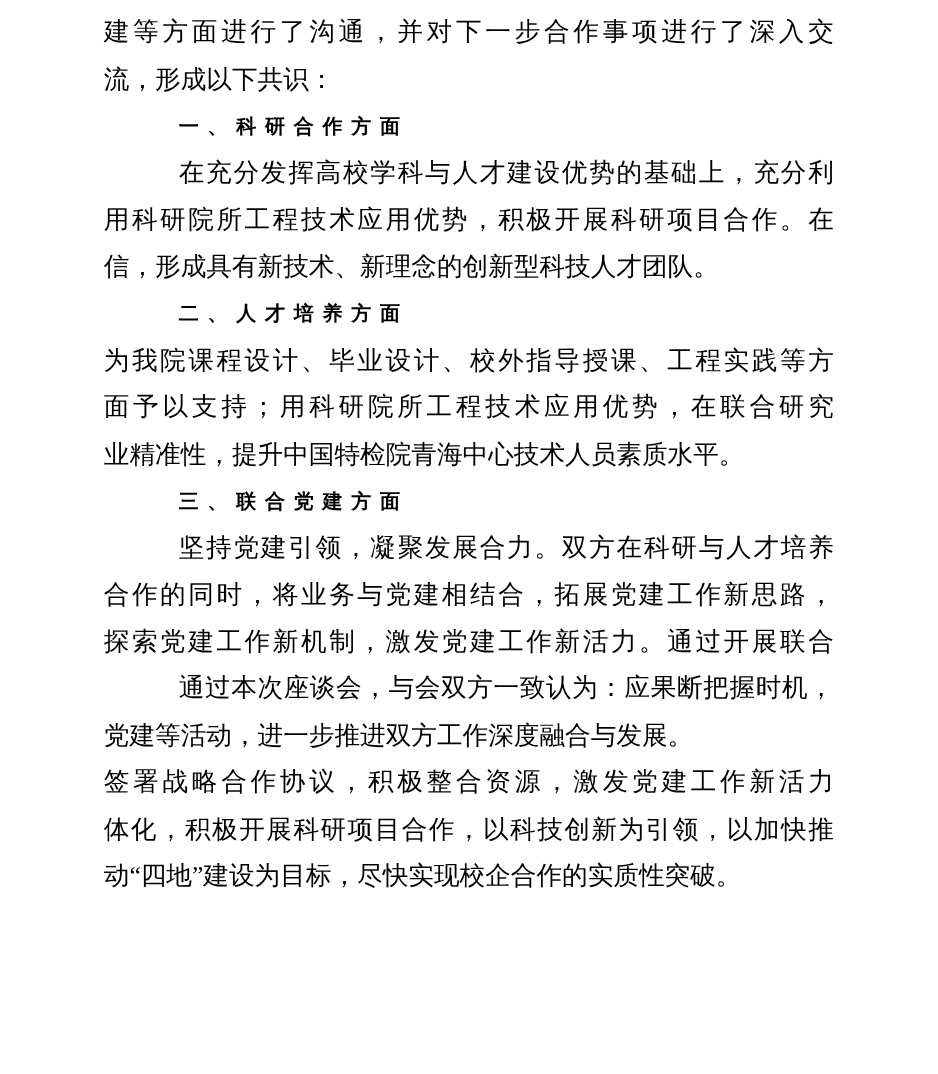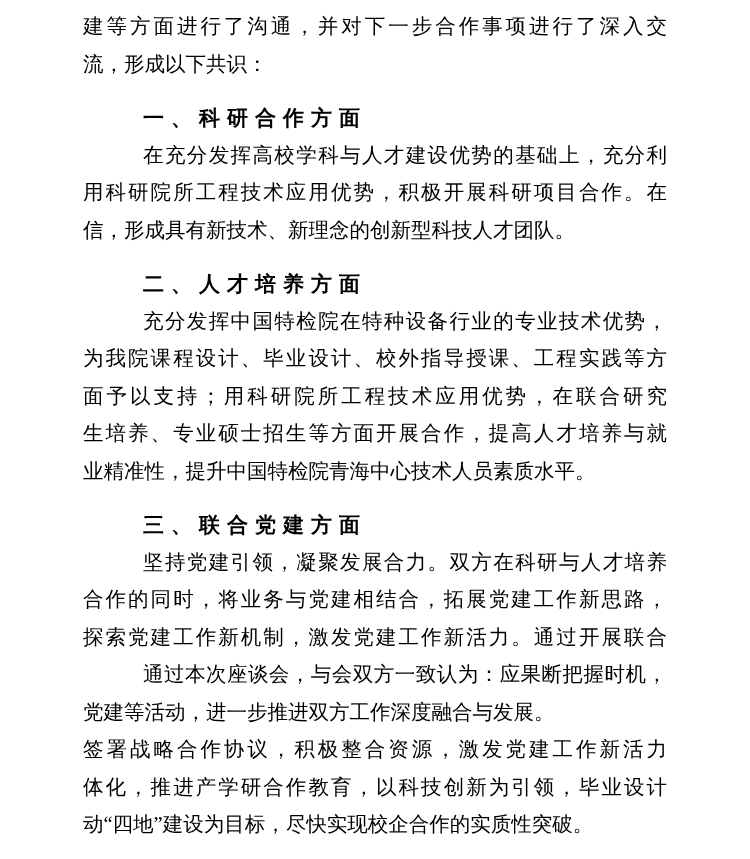--- a/index.html
+++ b/index.html
@@ -41,46 +41,43 @@
     text-align-last: justify;
   }
   
   .ln.ind {
     padding-left: 60px;
   }
   
   .ln.h {
     font-family: "Liberation Sans", "DejaVu Sans", sans-serif;
     font-weight: bold;
-    font-size: 21px;
+    font-size: 16px;
     letter-spacing: 7px;
     text-align-last: left;
-    margin-top: 16px;
   }
 </style>
 </head>
 <body>
 
 <div class="page">
   <div class="text-block">
     <div class="ln j">建等方面进行了沟通，并对下一步合作事项进行了深入交</div>
     <div class="ln">流，形成以下共识：</div>
     <div class="ln h ind">一、科研合作方面</div>
     <div class="ln j ind">在充分发挥高校学科与人才建设优势的基础上，充分利</div>
     <div class="ln j">用科研院所工程技术应用优势，积极开展科研项目合作。在</div>
     <div class="ln">信，形成具有新技术、新理念的创新型科技人才团队。</div>
     <div class="ln h ind">二、人才培养方面</div>
-    <div class="ln j ind">充分发挥中国特检院在特种设备行业的专业技术优势，</div>
     <div class="ln j">为我院课程设计、毕业设计、校外指导授课、工程实践等方</div>
     <div class="ln j">面予以支持；用科研院所工程技术应用优势，在联合研究</div>
-    <div class="ln j">生培养、专业硕士招生等方面开展合作，提高人才培养与就</div>
     <div class="ln">业精准性，提升中国特检院青海中心技术人员素质水平。</div>
     <div class="ln h ind">三、联合党建方面</div>
     <div class="ln j ind">坚持党建引领，凝聚发展合力。双方在科研与人才培养</div>
     <div class="ln j">合作的同时，将业务与党建相结合，拓展党建工作新思路，</div>
     <div class="ln j">探索党建工作新机制，激发党建工作新活力。通过开展联合</div>
     <div class="ln j ind">通过本次座谈会，与会双方一致认为：应果断把握时机，</div>
     <div class="ln">党建等活动，进一步推进双方工作深度融合与发展。</div>
     <div class="ln j">签署战略合作协议，积极整合资源，激发党建工作新活力</div>
-    <div class="ln j">体化，推进产学研合作教育，以科技创新为引领，毕业设计</div>
+    <div class="ln j">体化，积极开展科研项目合作，以科技创新为引领，以加快推</div>
     <div class="ln">动“四地”建设为目标，尽快实现校企合作的实质性突破。</div>
   </div>
 </div>
 
 </body></html>

